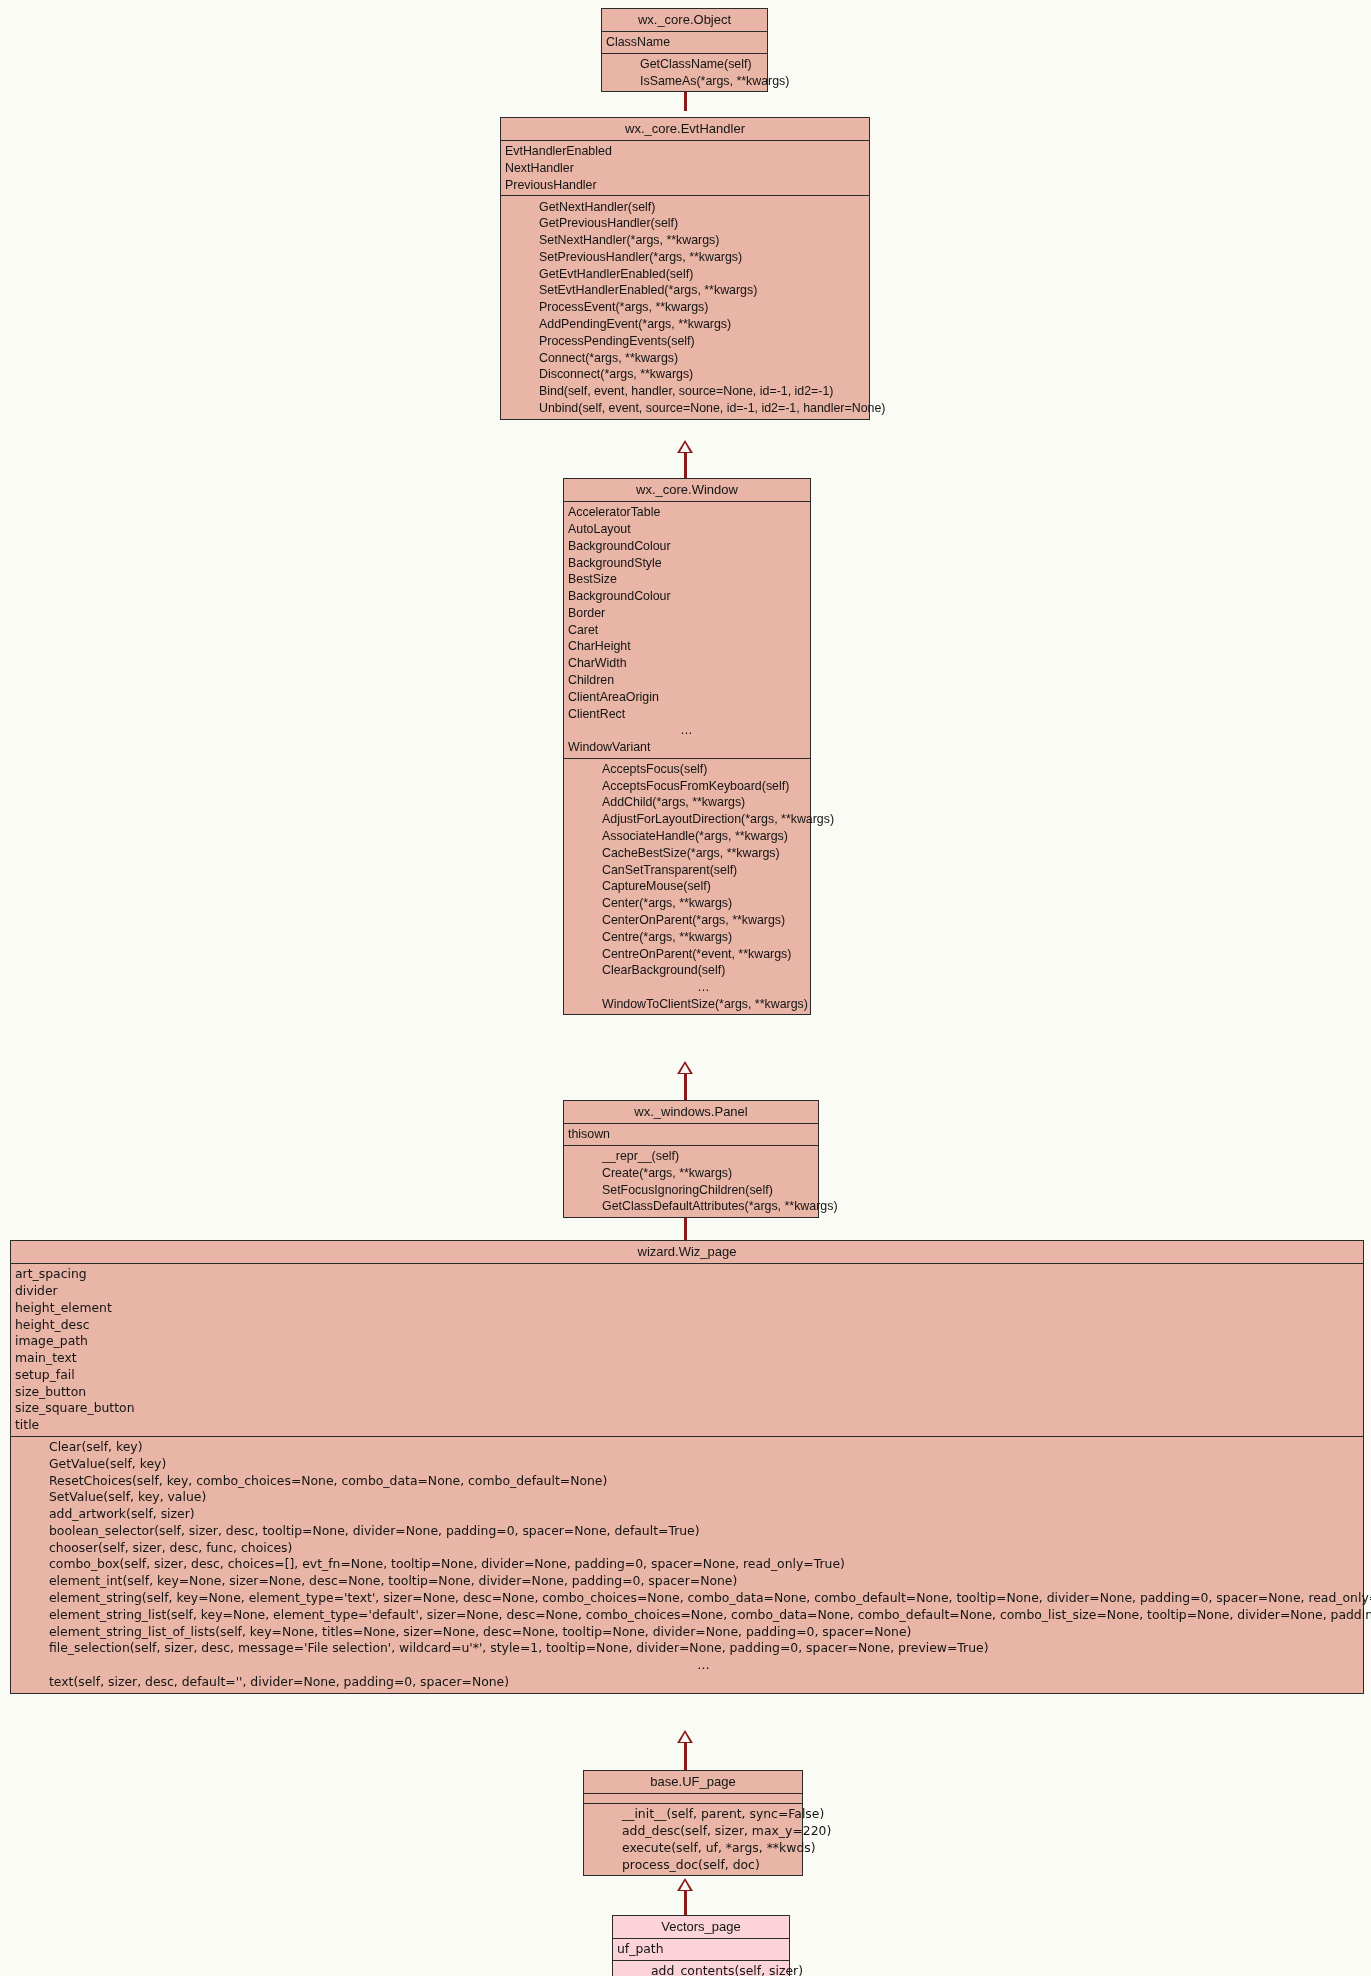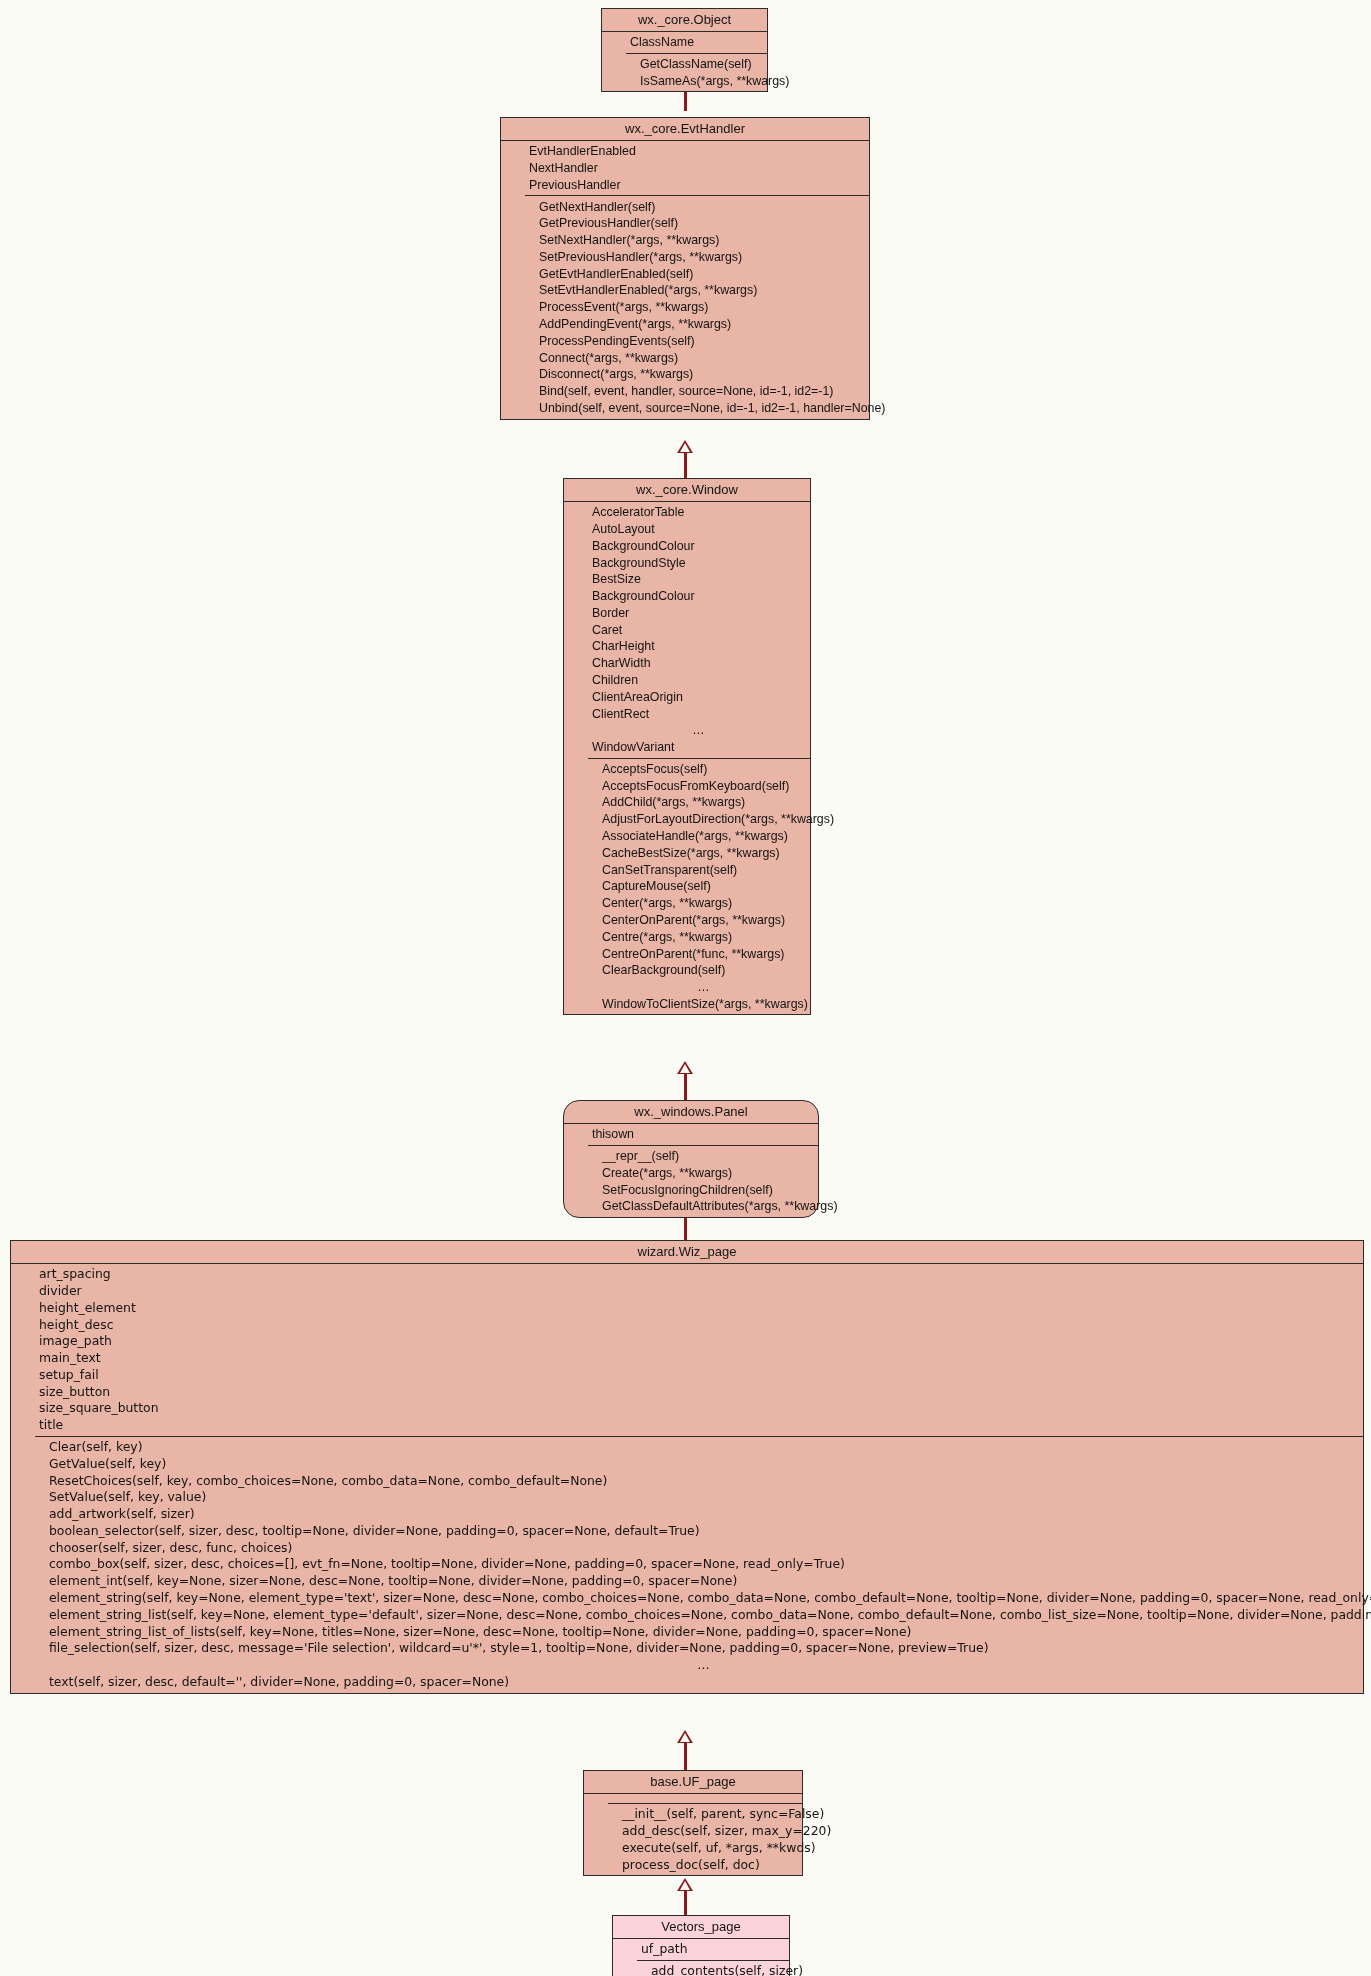--- a/index.html
+++ b/index.html
@@ -27,21 +27,20 @@
   .uml-title{
     text-align:center;
     padding:4px 6px 5px 6px;
     border-bottom:1.6px solid #2b2b2b;
     font-size:13px;
     white-space:nowrap;
   }
   .uml-attrs{
     border-bottom:1.6px solid #2b2b2b;
     padding:2px 0 2px 0;
-    margin-left:24px;
   }
   .uml-ops{
     padding:2px 0 2px 0;
     margin-left:34px;
   }
   .uml-attrs.empty{ height:9px; padding:0; }
   .row{
     padding:2.2px 4px 2.2px 4px;
     white-space:nowrap;
     overflow:visible;
@@ -157,28 +156,28 @@
       <div class="row">AcceptsFocusFromKeyboard(self)</div>
       <div class="row">AddChild(*args, **kwargs)</div>
       <div class="row">AdjustForLayoutDirection(*args, **kwargs)</div>
       <div class="row">AssociateHandle(*args, **kwargs)</div>
       <div class="row">CacheBestSize(*args, **kwargs)</div>
       <div class="row">CanSetTransparent(self)</div>
       <div class="row">CaptureMouse(self)</div>
       <div class="row">Center(*args, **kwargs)</div>
       <div class="row">CenterOnParent(*args, **kwargs)</div>
       <div class="row">Centre(*args, **kwargs)</div>
-      <div class="row">CentreOnParent(*func, **kwargs)</div>
+      <div class="row">CentreOnParent(*event, **kwargs)</div>
       <div class="row">ClearBackground(self)</div>
       <div class="row ellipsis">…</div>
       <div class="row">WindowToClientSize(*args, **kwargs)</div>
     </div>
   </div>
 
-  <div class="umlbox" style="left:563px;top:1100px;width:256px;border-radius:16px;">
+  <div class="umlbox" style="left:563px;top:1100px;width:256px;">
     <div class="uml-title">wx._windows.Panel</div>
     <div class="uml-attrs">
       <div class="row">thisown</div>
     </div>
     <div class="uml-ops">
       <div class="row">__repr__(self)</div>
       <div class="row">Create(*args, **kwargs)</div>
       <div class="row">SetFocusIgnoringChildren(self)</div>
       <div class="row">GetClassDefaultAttributes(*args, **kwargs)</div>
     </div>

